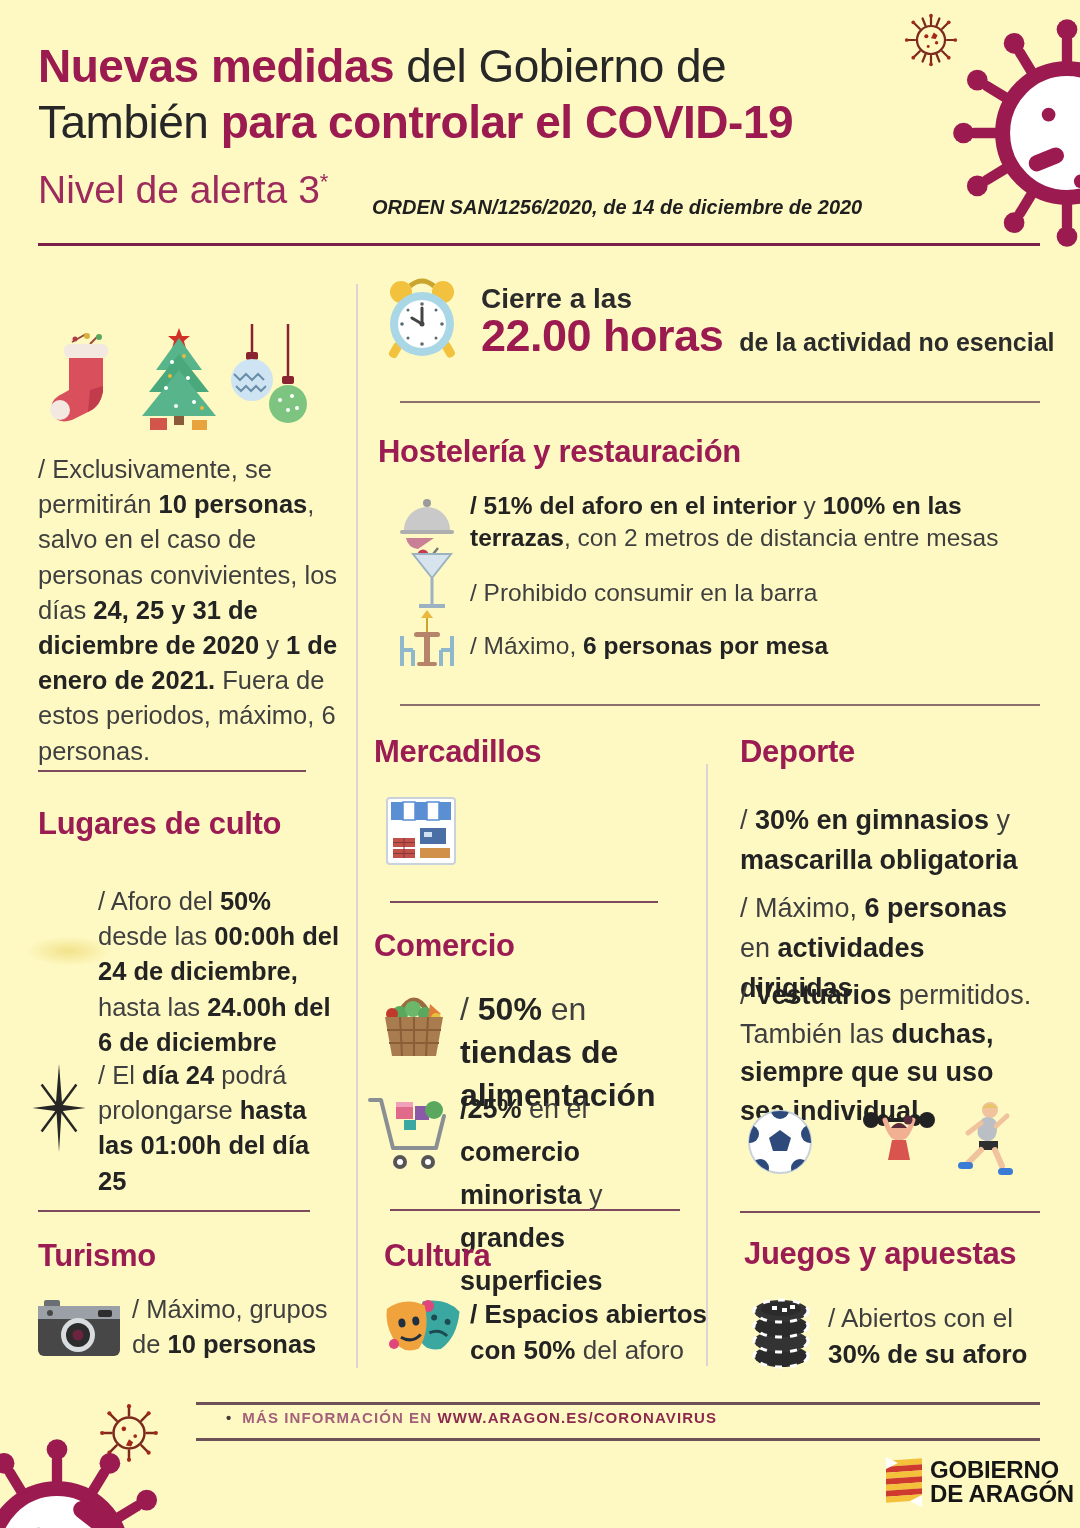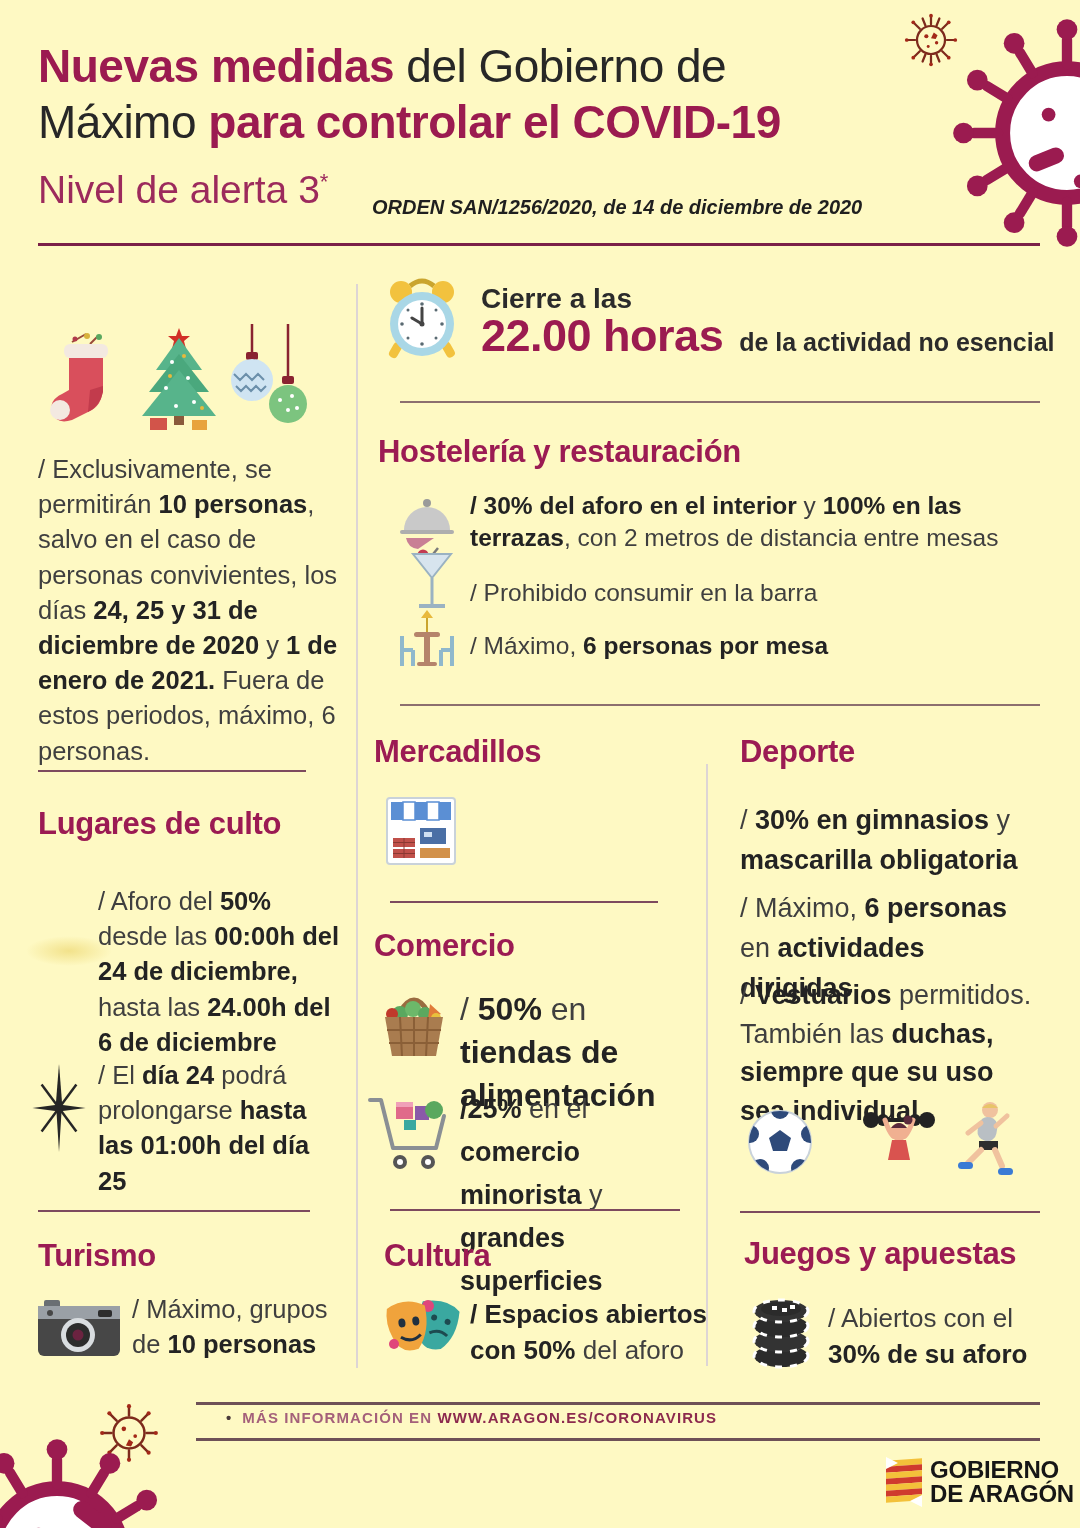--- a/index.html
+++ b/index.html
@@ -28,21 +28,21 @@
   .footer-info .pre{color:#a4607a;}
   .footer-info .url{color:#8c2a4e;font-weight:800;}
   .logo-text{position:absolute;left:930px;top:1458px;font-size:24px;line-height:24px;font-weight:800;color:#161616;letter-spacing:-0.2px;}
 </style>
 </head>
 <body>
 
 <div class="page">
 
   <div class="title-line" style="top:38px;"><span class="acc">Nuevas medidas</span><span> del Gobierno de</span></div>
-  <div class="title-line" style="top:94px;"><span>Máximo </span><span class="acc">para controlar el COVID-19</span></div>
+  <div class="title-line" style="top:94px;"><span>También </span><span class="acc">para controlar el COVID-19</span></div>
 
   <div class="alert"><span>Nivel de alerta 3</span><sup>*</sup></div>
   <div class="order">ORDEN SAN/1256/2020, de 14 de diciembre de 2020</div>
 
   <div class="hr hr-maroon" style="left:38px;top:243px;width:1002px;height:3px;background:#7b2048;"></div>
 
   <svg class="abs" style="left:903px;top:12px;" width="56" height="56" viewBox="0 0 60 60">
     <g stroke="#7d2a1c" stroke-width="2.4" fill="none" stroke-linecap="round">
       <circle cx="30" cy="30" r="15"></circle>
       <line x1="30" y1="13" x2="30" y2="5"></line>
@@ -240,21 +240,21 @@
   <div class="hr" style="left:400px;top:401px;width:640px;"></div>
 
   <div class="sec-title" style="left:378px;top:434px;">Hostelería y restauración</div>
 
   <svg class="abs" style="left:398px;top:492px;" width="58" height="58" viewBox="0 0 58 58">
     <circle cx="29" cy="11" r="4" fill="#9a9a9a"></circle>
     <path d="M6 38 A23 23 0 0 1 52 38 Z" fill="#c9c9c9"></path>
     <rect x="2" y="38" width="54" height="4" rx="2" fill="#aeaeae"></rect>
     <path d="M8 46 L36 46 L20 57 Q10 56 8 46 Z" fill="#c97f95"></path>
   </svg>
-  <div class="abs txt" style="left:470px;top:490px;width:578px;font-size:24.5px;line-height:31.5px;"><span class="b">/ 30% del aforo en el interior</span><span> y </span><span class="b">100% en las terrazas</span><span>, con 2 metros de distancia entre mesas</span></div>
+  <div class="abs txt" style="left:470px;top:490px;width:578px;font-size:24.5px;line-height:31.5px;"><span class="b">/ 51% del aforo en el interior</span><span> y </span><span class="b">100% en las terrazas</span><span>, con 2 metros de distancia entre mesas</span></div>
 
   <svg class="abs" style="left:410px;top:546px;" width="44" height="68" viewBox="0 0 44 68">
     <line x1="28" y1="2" x2="15" y2="18" stroke="#7a7a7a" stroke-width="2.5"></line>
     <circle cx="13" cy="9" r="5.5" fill="#c23b52"></circle>
     <polygon points="3,8 41,8 22,32" fill="#d7e4ee" stroke="#9ab2c2" stroke-width="2"></polygon>
     <line x1="22" y1="32" x2="22" y2="58" stroke="#9ab2c2" stroke-width="3"></line>
     <line x1="9" y1="60" x2="35" y2="60" stroke="#9ab2c2" stroke-width="4"></line>
   </svg>
   <div class="abs txt" style="left:470px;top:577px;width:578px;font-size:24.5px;line-height:31.5px;"><span>/ Prohibido consumir en la barra</span></div>
 

